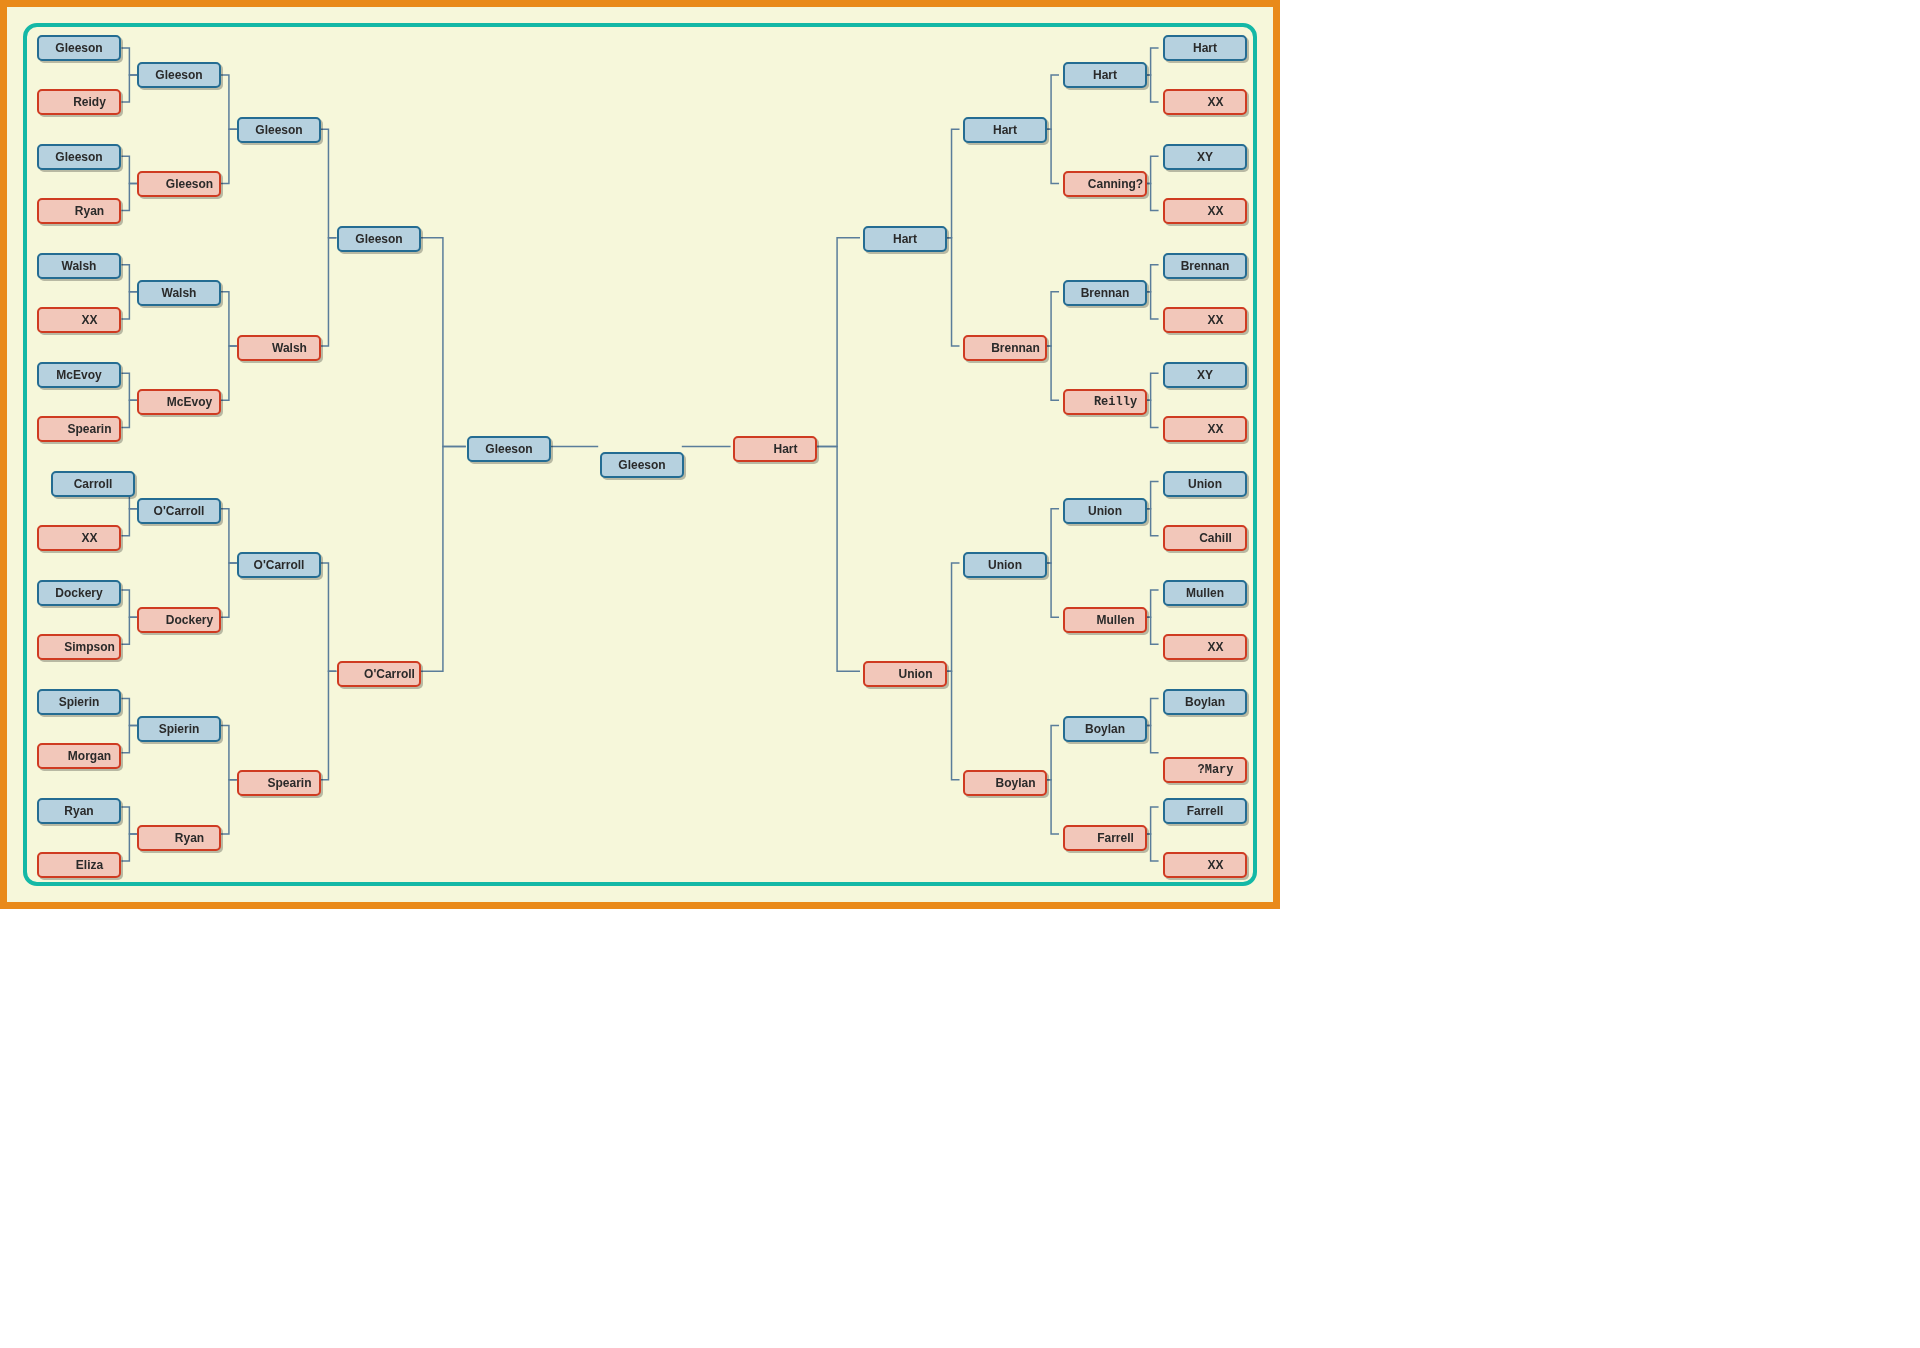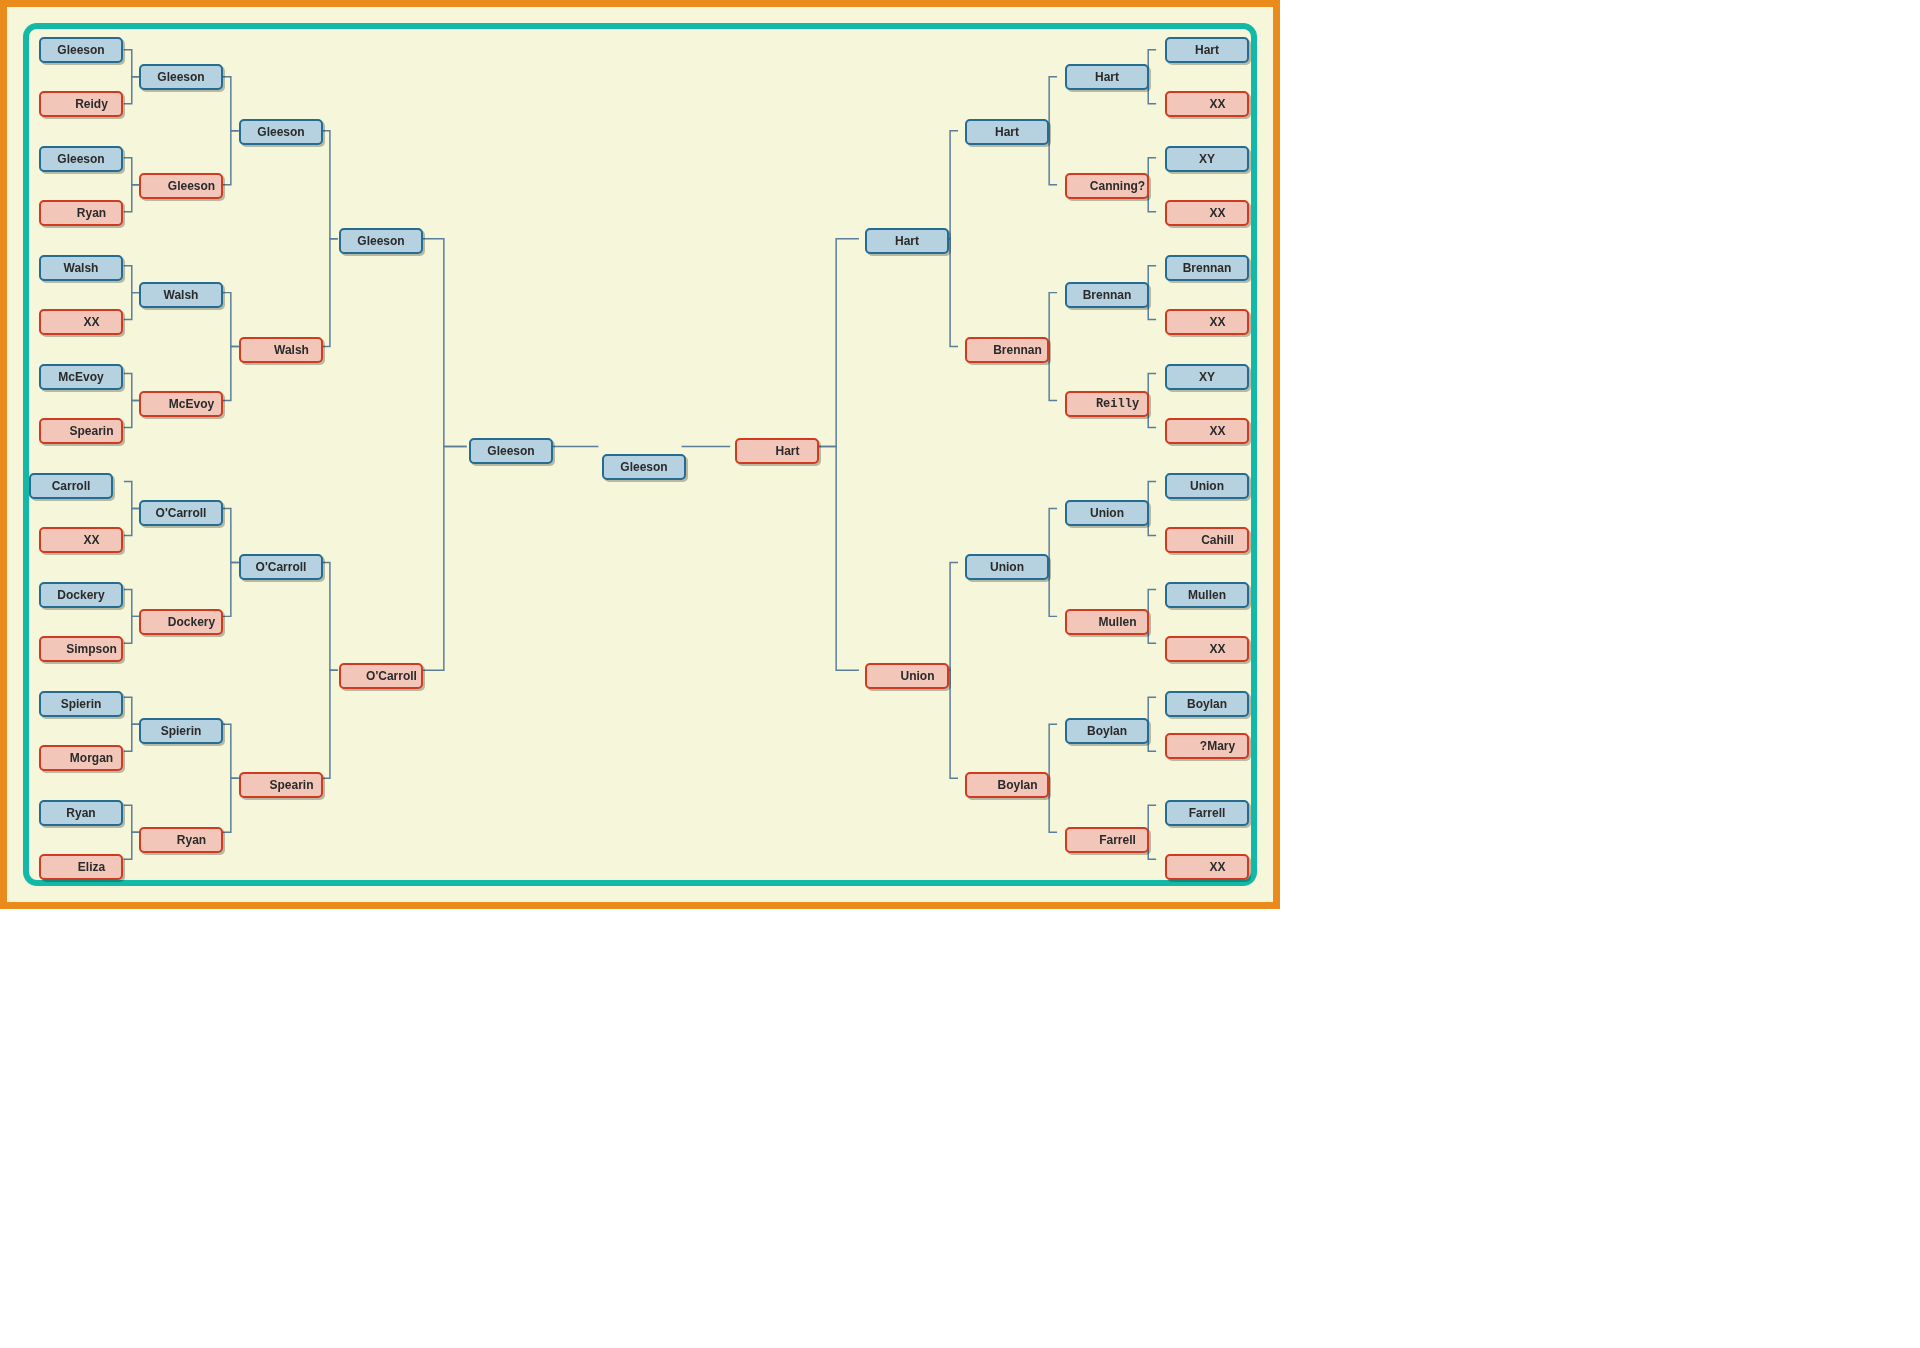--- a/index.html
+++ b/index.html
@@ -7,21 +7,21 @@
   box-sizing:border-box;
   width:1280px;height:909px;
   border:7px solid #e98a1a;
   background:#f6f7da;
   position:relative;
   margin:0;
 }
 .inner{
   position:absolute;
   left:16px;top:16px;right:16px;bottom:16px;
-  border:6px solid #14b8a6;
+  border:4px solid #14b8a6;
   border-radius:14px;
 }
 .node{
   position:absolute;
   box-sizing:border-box;
   width:84px;height:26px;
   border-radius:5px;
   font-size:12px;
   font-weight:700;
   color:#2a2a2a;
@@ -113,21 +113,21 @@
       </svg>
     <div id="nodes">
         <div class="node m" style="left: 10px; top: 8px;">Gleeson</div>
         <div class="node f" style="left: 10px; top: 62.4667px;">Reidy</div>
         <div class="node m" style="left: 10px; top: 116.933px;">Gleeson</div>
         <div class="node f" style="left: 10px; top: 171.4px;">Ryan</div>
         <div class="node m" style="left: 10px; top: 225.867px;">Walsh</div>
         <div class="node f" style="left: 10px; top: 280.333px;">XX</div>
         <div class="node m" style="left: 10px; top: 334.8px;">McEvoy</div>
         <div class="node f" style="left: 10px; top: 389.267px;">Spearin</div>
-        <div class="node m" style="left: 0; top: 443.733px;">Carroll</div>
+        <div class="node m" style="left: 24px; top: 443.733px;">Carroll</div>
         <div class="node f" style="left: 10px; top: 498.2px;">XX</div>
         <div class="node m" style="left: 10px; top: 552.667px;">Dockery</div>
         <div class="node f" style="left: 10px; top: 607.133px;">Simpson</div>
         <div class="node m" style="left: 10px; top: 661.6px;">Spierin</div>
         <div class="node f" style="left: 10px; top: 716.067px;">Morgan</div>
         <div class="node m" style="left: 10px; top: 770.533px;">Ryan</div>
         <div class="node f" style="left: 10px; top: 825px;">Eliza</div>
         <div class="node m" style="left: 110px; top: 35.2333px;">Gleeson</div>
         <div class="node f" style="left: 110px; top: 144.167px;">Gleeson</div>
         <div class="node m" style="left: 110px; top: 253.1px;">Walsh</div>
@@ -148,21 +148,21 @@
         <div class="node f" style="left: 1136px; top: 171.4px;">XX</div>
         <div class="node m" style="left: 1136px; top: 225.867px;">Brennan</div>
         <div class="node f" style="left: 1136px; top: 280.333px;">XX</div>
         <div class="node m" style="left: 1136px; top: 334.8px;">XY</div>
         <div class="node f" style="left: 1136px; top: 389.267px;">XX</div>
         <div class="node m" style="left: 1136px; top: 443.733px;">Union</div>
         <div class="node f" style="left: 1136px; top: 498.2px;">Cahill</div>
         <div class="node m" style="left: 1136px; top: 552.667px;">Mullen</div>
         <div class="node f" style="left: 1136px; top: 607.133px;">XX</div>
         <div class="node m" style="left: 1136px; top: 661.6px;">Boylan</div>
-        <div class="node f" style="left: 1136px; top: 704px;">?Mary</div>
+        <div class="node f" style="left: 1136px; top: 730px; font-family: Liberation Mono, monospace;">?Mary</div>
         <div class="node m" style="left: 1136px; top: 770.533px;">Farrell</div>
         <div class="node f" style="left: 1136px; top: 825px;">XX</div>
         <div class="node m" style="left: 1036px; top: 35.2333px;">Hart</div>
         <div class="node f" style="left: 1036px; top: 144.167px;">Canning?</div>
         <div class="node m" style="left: 1036px; top: 253.1px;">Brennan</div>
         <div class="node f" style="left: 1036px; top: 362.033px; font-family: Liberation Mono, monospace;">Reilly</div>
         <div class="node m" style="left: 1036px; top: 470.967px;">Union</div>
         <div class="node f" style="left: 1036px; top: 579.9px;">Mullen</div>
         <div class="node m" style="left: 1036px; top: 688.833px;">Boylan</div>
         <div class="node f" style="left: 1036px; top: 797.767px;">Farrell</div>

